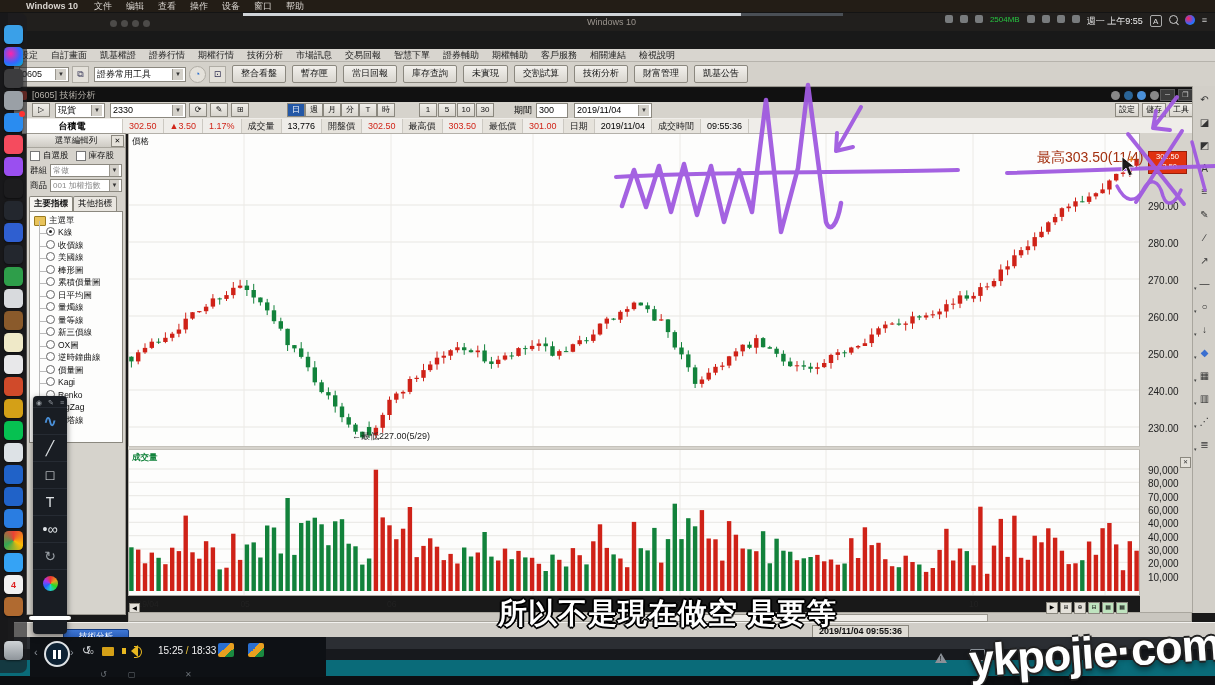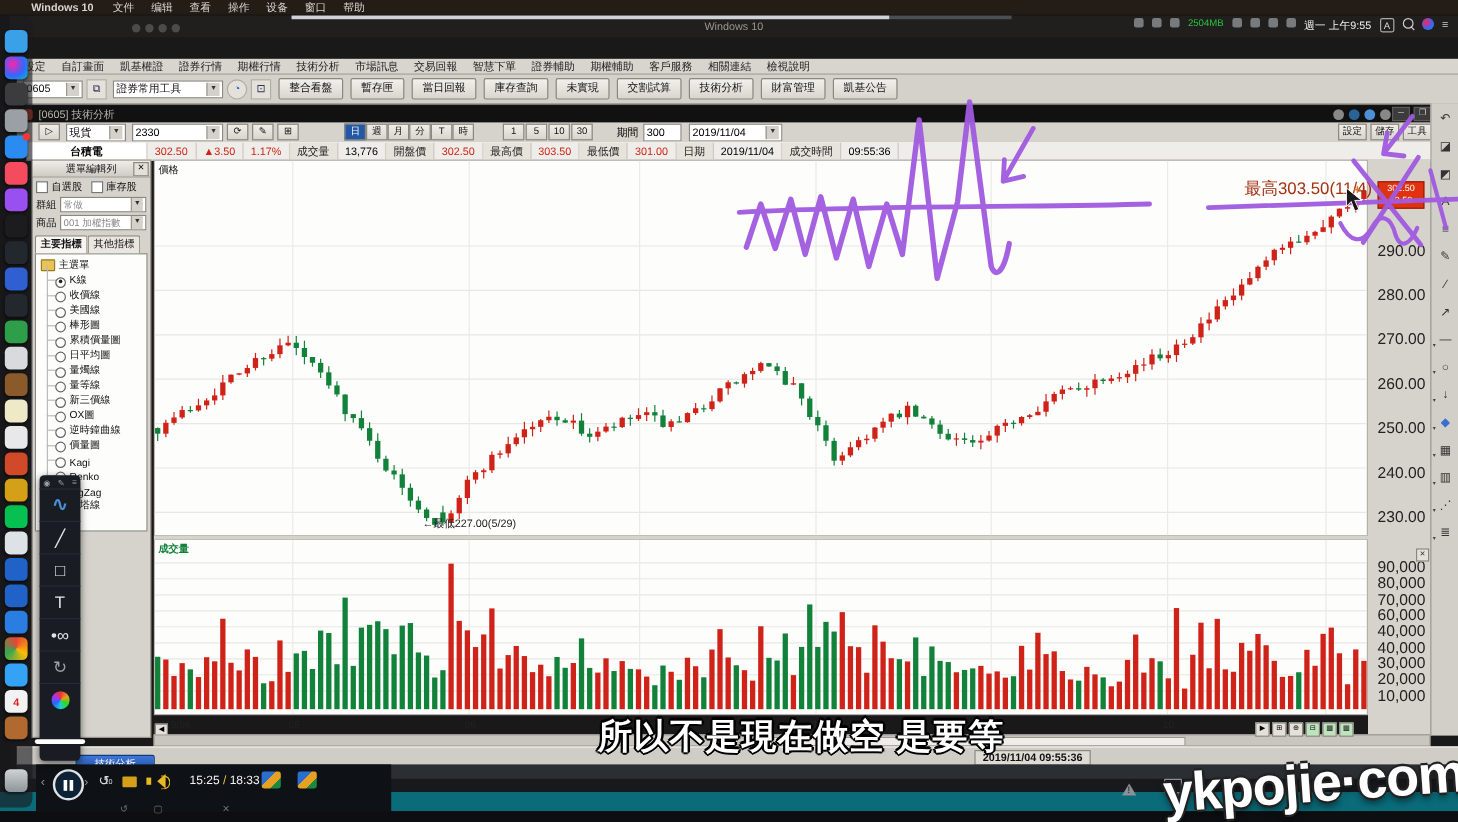--- a/index.html
+++ b/index.html
@@ -79,28 +79,28 @@
   .cb{width:8px;height:8px;background:#fff;border:1px solid #777;}
   .sb-combo{flex:1;background:#fff;border:1px solid #8b887f;height:11px;font-size:8px;color:#888;
     display:flex;align-items:center;padding:0 2px;}
   .sb-combo .dd{margin-left:auto;width:9px;background:#d4d1ca;border-left:1px solid #9a978f;
     font-size:6px;text-align:center;color:#333;height:100%;line-height:10px;}
   #sb-tabs{display:flex;margin:4px 2px 0 2px;}
   .sb-tab{border:1px solid #8b887f;border-bottom:none;padding:1px 4px;background:#e9e6e0;border-radius:2px 2px 0 0;}
   .sb-tab.on{background:#f7f5f1;font-weight:bold;}
   #sb-list{margin:0 2px;background:#fdfdfc;border:1px solid #8b887f;height:232px;padding:2px 0 0 4px;
     box-sizing:border-box;overflow:hidden;}
-  .tree-item{display:flex;align-items:flex-end;gap:3px;height:12.5px;color:#111;position:relative;padding-left:12px;}
+  .tree-item{display:flex;align-items:flex-start;gap:3px;height:12.5px;color:#111;position:relative;padding-left:12px;}
   .tree-item:before{content:"";position:absolute;left:5px;top:-6px;width:7px;height:12px;
     border-left:1px solid #bbb;border-bottom:1px solid #bbb;}
   .radio{width:7px;height:7px;border:1px solid #666;border-radius:50%;background:#fff;flex:none;position:relative;}
   .radio.sel:after{content:"";position:absolute;left:1.5px;top:1.5px;width:3px;height:3px;border-radius:50%;background:#222;}
   #tree-root{display:flex;gap:3px;align-items:center;height:13px;}
   .folder{width:10px;height:8px;background:#e8c35a;border:1px solid #9a7b20;border-radius:1px;}
-  #right-gutter{left:1140px;top:133px;width:52px;height:479px;background:#d6d3cc;font-size:13px;color:#222;}
+  #right-gutter{left:1140px;top:133px;width:52px;height:479px;background:#d6d3cc;font-size:10px;color:#222;}
   .axis-lab{position:absolute;left:8px;white-space:nowrap;}
   #pane-label-price{left:132px;top:136px;font-size:8.5px;color:#111;z-index:2;}
   #pane-label-vol{left:132px;top:452px;font-size:8.5px;color:#12823b;font-weight:bold;z-index:2;}
   #vol-close{left:1180px;top:457px;width:9px;height:9px;border:1px solid #8b887f;background:#e4e1da;
     font-size:6px;line-height:8px;text-align:center;color:#333;z-index:3;}
   .x-lab{position:absolute;top:599px;font-size:8.5px;color:#222;}
   #anno-high{font-size:14px;color:#a33010;z-index:6;white-space:nowrap;}
   #anno-low{font-size:9px;color:#222;z-index:6;white-space:nowrap;}
   #price-badge{left:1148px;top:151px;width:37px;height:21px;background:#e03210;color:#fff;
     font-size:7.5px;line-height:10px;text-align:center;z-index:6;border:1px solid #9a1e08;}

